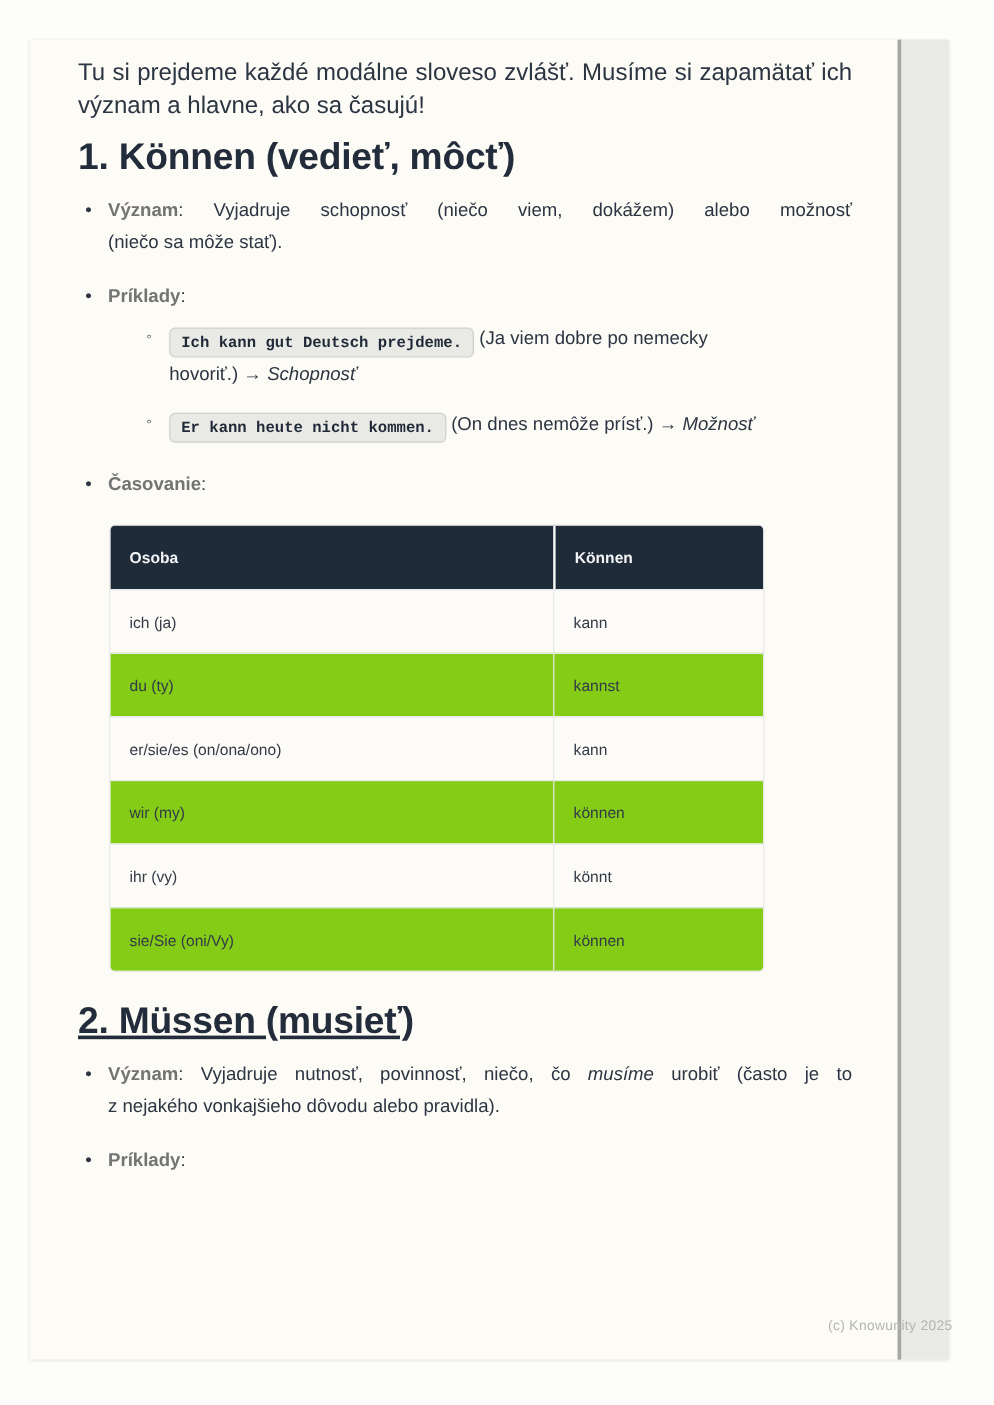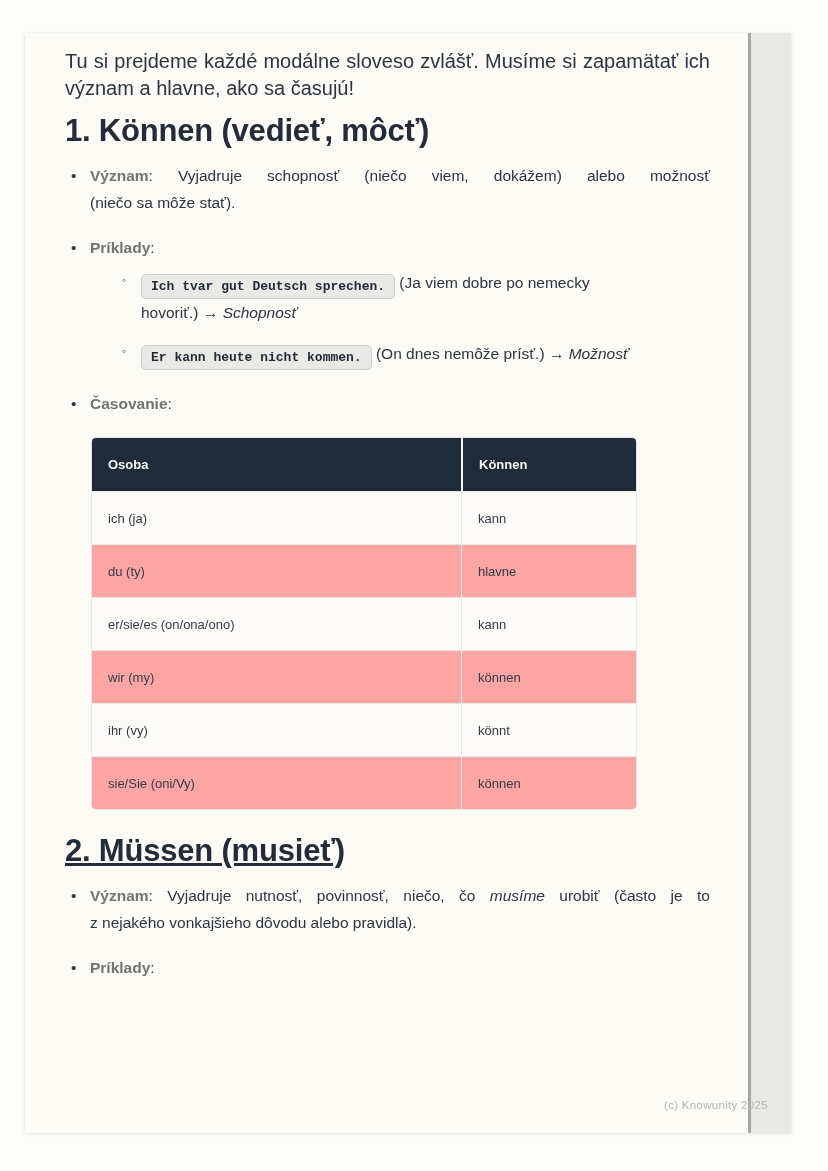--- a/index.html
+++ b/index.html
@@ -65,40 +65,40 @@
     font-weight:600; text-align:left;
     padding:17px 16px; height:53px;
   }
   th.col2 { border-left:2px solid #f8f8f5; }
   td {
     padding:17px 16px; height:53px;
     color:#333b47; background:#fcfbf8;
     border-top:1px solid #e7e8ea;
   }
   td.col2 { border-left:1px solid #e7e8ea; }
-  tr.alt td { background:#fca5a5;margin-top:24px; }
+  tr.alt td { background:#84cc16;margin-top:24px; }
   td.col1 { width:369px; }
   .callout {
     margin:26px 0 0 30px; width:538px;
     background:#ebebe8;
     border-left:5px solid #16202e;
     border-radius:4px;
     padding:15px 20px 15px 30px;
     font-size:15.5px; line-height:27px;
   }
   .callout .chip { background:#e6e6e1; }
   .scroll-strip {
     position:absolute; left:748px; top:33px;
     width:43px; height:1100px;
     background:#e9e9e7;
     border-left:3px solid #a6a6a3;
     z-index:3;
   }
   .watermark {
-    position:absolute; left:664px; top:1099px;
+    position:absolute; left:690px; top:1099px;
     font-size:11.5px; color:#b4b4b0; letter-spacing:0.3px;
     z-index:5; white-space:nowrap;
   }
 </style>
 </head>
 <body>
 
 <div class="page">
   <div class="content">
 
@@ -122,21 +122,21 @@
       <div class="li li-tight">
         <span class="marker">•</span>
         <div class="li-body">
           <span class="line"><b class="bold-label">Príklady</b><span>:</span></span>
 
           <div class="sub-ul">
 
             <div class="sub-li">
               <span class="sub-marker">◦</span>
               <div class="li-body">
-                <span class="line first-line"><span class="chip">Ich tvar gut Deutsch sprechen.</span><span> (Ja viem dobre po nemecky</span></span>
+                <span class="line first-line"><span class="chip">Ich kann gut Deutsch prejdeme.</span><span> (Ja viem dobre po nemecky</span></span>
                 <span class="line"><span>hovoriť.) → </span><span class="em">Schopnosť</span></span>
               </div>
             </div>
 
             <div class="sub-li">
               <span class="sub-marker">◦</span>
               <div class="li-body">
                 <span class="line first-line"><span class="chip">Er kann heute nicht kommen.</span><span> (On dnes nemôže prísť.) → </span><span class="em">Možnosť</span></span>
               </div>
             </div>
@@ -162,21 +162,21 @@
             <th class="col2">Können</th>
           </tr>
         </thead>
         <tbody>
           <tr>
             <td class="col1">ich (ja)</td>
             <td class="col2">kann</td>
           </tr>
           <tr class="alt">
             <td class="col1">du (ty)</td>
-            <td class="col2">hlavne</td>
+            <td class="col2">kannst</td>
           </tr>
           <tr>
             <td class="col1">er/sie/es (on/ona/ono)</td>
             <td class="col2">kann</td>
           </tr>
           <tr class="alt">
             <td class="col1">wir (my)</td>
             <td class="col2">können</td>
           </tr>
           <tr>

